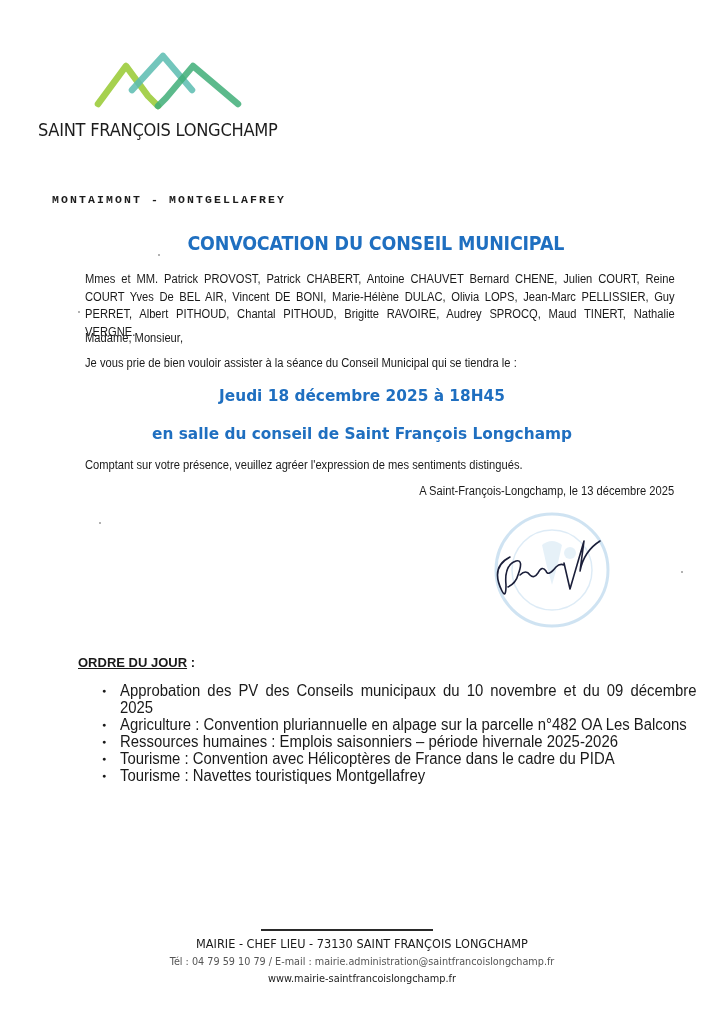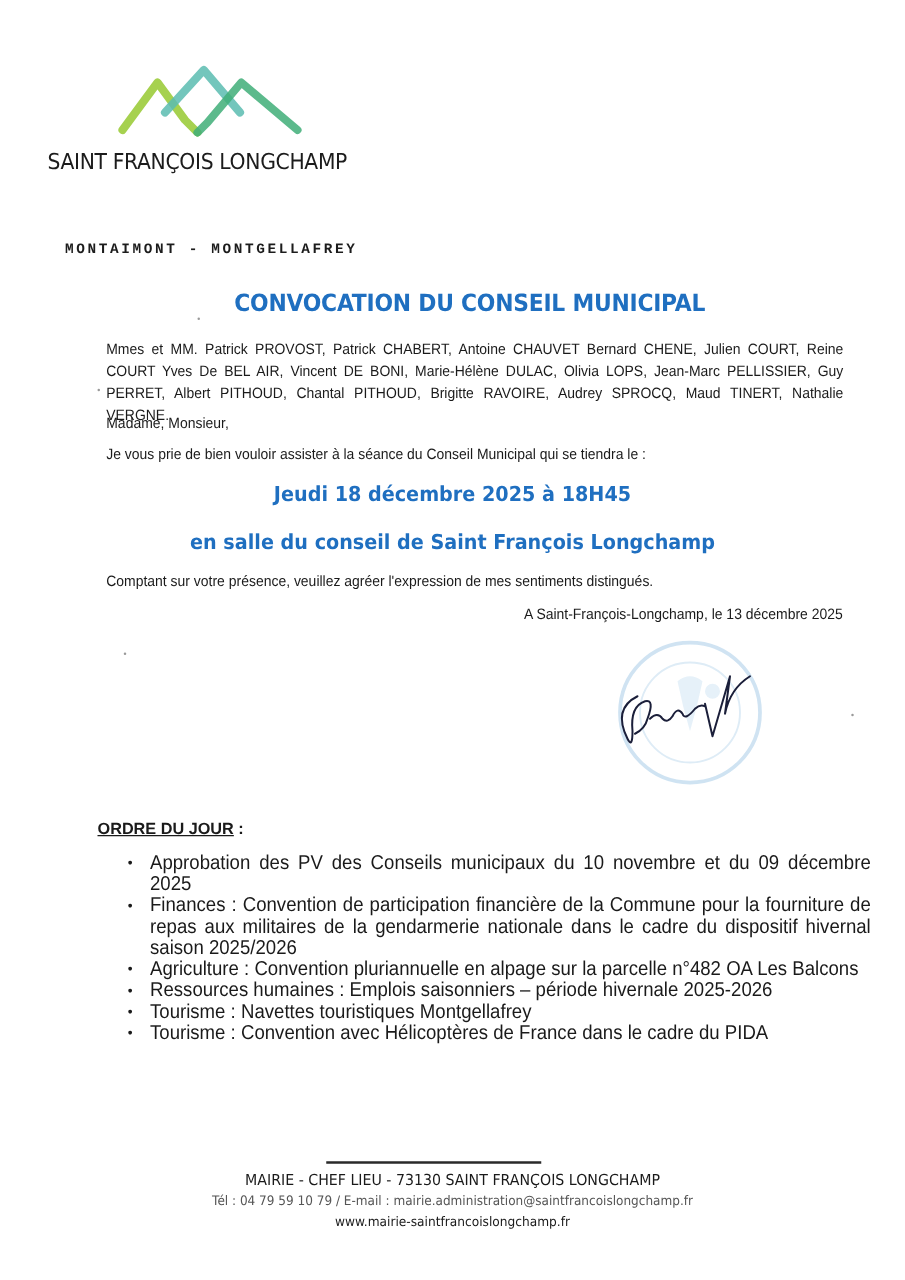--- a/index.html
+++ b/index.html
@@ -59,33 +59,30 @@
   </g>
   <path d="M30 52 q-20 10 -8 34 q4 8 4 -6 q-2 -20 10 -24 q8 -2 2 14 q-2 8 -10 12 M40 70 q6 -6 10 0 q4 4 8 -2 M58 68 q4 -8 8 -2 q2 6 10 -4 q4 -4 8 -2 M84 58 l6 26 l14 -48 l-4 30 q4 -20 20 -30" fill="none" stroke="#1b1f3a" stroke-width="1.6" stroke-linecap="round" stroke-linejoin="round"></path>
 </svg>
 
 <div class="abs agenda-title"><span class="u">ORDRE DU JOUR</span><span> :</span></div>
 <ul class="abs agenda">
   <li>
       <span class="txt">Approbation des PV des Conseils municipaux du 10 novembre et du 09 décembre 2025</span>
     </li>
   <li>
-      <span class="txt">Finances : Convention de participation financière de la Commune pour la fourniture de repas aux militaires de la gendarmerie nationale dans le cadre du dispositif hivernal saison 2025/2026</span>
-    </li>
-  <li>
       <span class="txt">Agriculture : Convention pluriannuelle en alpage sur la parcelle n°482 OA Les Balcons</span>
     </li>
   <li>
       <span class="txt">Ressources humaines : Emplois saisonniers – période hivernale 2025-2026</span>
     </li>
   <li>
-      <span class="txt">Tourisme : Navettes touristiques Montgellafrey</span>
+      <span class="txt">Tourisme : Convention avec Hélicoptères de France dans le cadre du PIDA</span>
     </li>
   <li>
-      <span class="txt">Tourisme : Convention avec Hélicoptères de France dans le cadre du PIDA</span>
+      <span class="txt">Tourisme : Navettes touristiques Montgellafrey</span>
     </li>
 </ul>
 
 <div class="abs footer-rule"></div>
 <div class="abs footer-1">MAIRIE - CHEF LIEU - 73130 SAINT FRANÇOIS LONGCHAMP</div>
 <div class="abs footer-2">Tél : 04 79 59 10 79 / E-mail : mairie.administration@saintfrancoislongchamp.fr</div>
 <div class="abs footer-3">www.mairie-saintfrancoislongchamp.fr</div>
 
 <div class="abs speck" style="left:158px;top:254px;"></div>
 <div class="abs speck" style="left:78px;top:311px;"></div>

